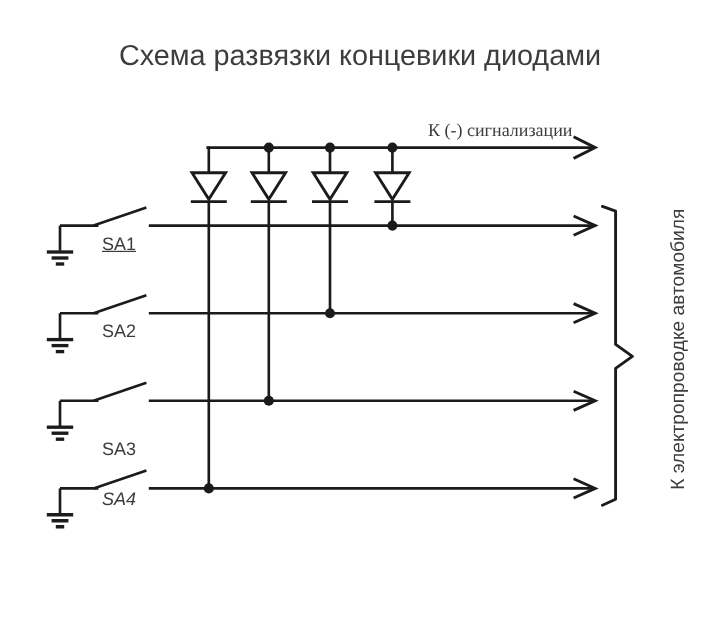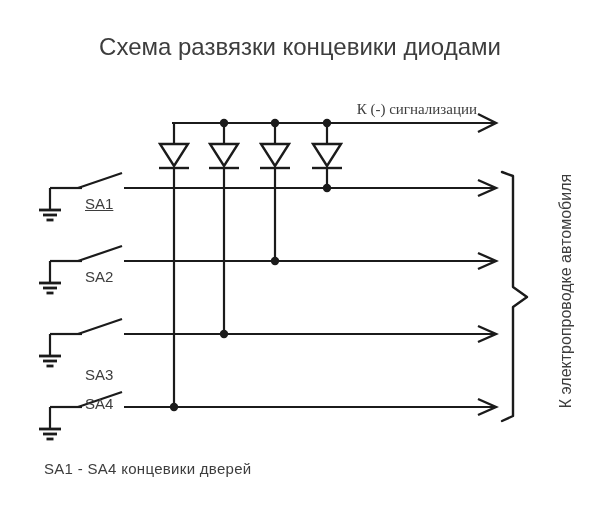--- a/index.html
+++ b/index.html
@@ -20,21 +20,21 @@
   .arrow{ stroke: var(--line, #1b1b1b); stroke-width: 2.4; fill: none; stroke-linejoin: miter; }
   .dot  { fill: var(--line, #1b1b1b); stroke: none; }
   .brace{ stroke: var(--line, #1b1b1b); stroke-width: 2.4; fill: none;
           stroke-linejoin: round; stroke-linecap: round; }
 
   
   .label { position: absolute; color: var(--text, #3d3d3d); white-space: nowrap; }
   .title { left: 0; top: 33px; width: 600px; text-align: center; font-size: 24px; }
   .bus-label { left: 0; top: 101px; width: 477px; text-align: right; font-size: 15px; font-family: Liberation Serif, serif; }
   .sa { left: 85px; font-size: 15px; }
-  .sa1 { top: 195px; text-decoration: underline; } .sa2 { top: 268px; text-align: center; } .sa3 { top: 341px; margin-top: 25px; } .sa4 { top: 395px; }
+  .sa1 { top: 195px; text-decoration: underline; } .sa2 { top: 268px; text-align: center; } .sa3 { top: 341px; margin-top: 25px; } .sa4 { top: 408px; font-style: italic; }
   .note { left: 44px; top: 460px; font-size: 15px; letter-spacing: 0.3px; }
   .vlabel {
     left: 566px; top: 291px;
     transform: translate(-50%, -50%) rotate(-90deg);
     font-size: 16px;
   }
 </style>
 </head>
 <body>
 
@@ -138,15 +138,14 @@
     <polyline class="brace" points="502,172 513,176 513,287 527,297 513,307 513,416 502,421"></polyline>
   </svg>
 
   <div class="label title">Схема развязки концевики диодами</div>
   <div class="label bus-label">К (-) сигнализации</div>
   <div class="label sa sa1">SA1</div>
   <div class="label sa sa2">SA2</div>
   <div class="label sa sa3">SA3</div>
   <div class="label sa sa4">SA4</div>
   <div class="label vlabel">К электропроводке автомобиля</div>
-  <div class="label note">SA1 - SA4 концевики дверей</div>
 
 </div>
 
 </body></html>

